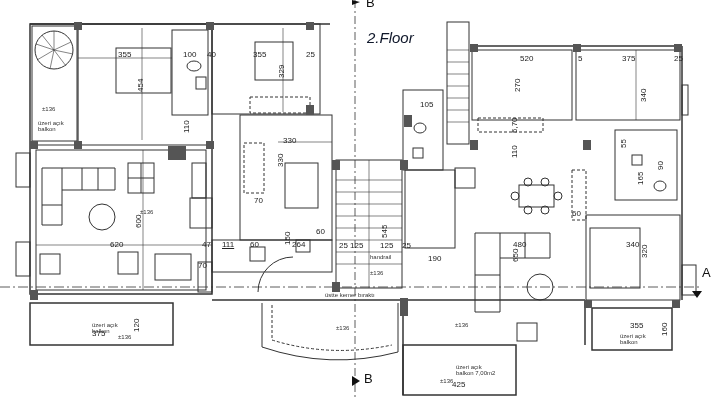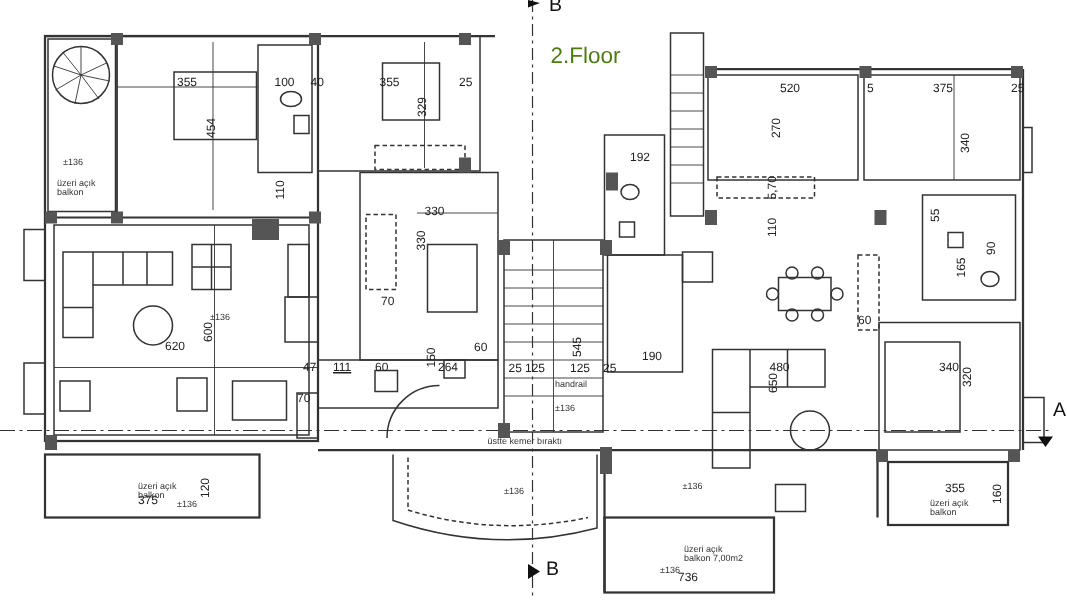--- a/index.html
+++ b/index.html
@@ -2,21 +2,21 @@
 <html><head>
 <meta charset="utf-8">
 <style>
   html, body { margin:0; padding:0; background:#ffffff; }
   body { width:711px; height:400px; overflow:hidden; position:relative; font-family:"Liberation Sans", sans-serif; }
   #plan { position:absolute; left:0; top:0; width:711px; height:400px; }
   .lbl { position:absolute; font-family:"Liberation Sans", sans-serif; color:#222; white-space:nowrap; line-height:1; }
   .dim { font-size:8px; }
   .dimv { font-size:8px; transform:rotate(-90deg); transform-origin:left top; }
   .note { font-size:6px; color:#333; }
-  .title { font-size:15px; color:#4d7c0f; }
+  .title { font-size:15px; color:#0f172a;font-style:italic; }
   .sect { font-size:13px; color:#111; }
 </style>
 </head>
 <body>
 
 <svg id="plan" viewBox="0 0 711 400" xmlns="http://www.w3.org/2000/svg">
   <g fill="none" stroke="#333" stroke-width="1">
 
     <line x1="355" y1="0" x2="355" y2="400" stroke-dasharray="8,3,2,3" stroke-width="0.8"></line>
 
@@ -205,21 +205,21 @@
 <div class="lbl dimv" style="left:137px;top:92px;">454</div>
 <div class="lbl dim" style="left:183px;top:51px;">100</div>
 <div class="lbl dim" style="left:207px;top:51px;">40</div>
 <div class="lbl dim" style="left:253px;top:51px;">355</div>
 <div class="lbl dimv" style="left:278px;top:78px;">329</div>
 <div class="lbl dim" style="left:306px;top:51px;">25</div>
 <div class="lbl dimv" style="left:183px;top:133px;">110</div>
 <div class="lbl dim" style="left:283px;top:137px;">330</div>
 <div class="lbl dimv" style="left:277px;top:167px;">330</div>
 <div class="lbl dim" style="left:254px;top:197px;">70</div>
-<div class="lbl dim" style="left:110px;top:227px;">620</div>
+<div class="lbl dim" style="left:110px;top:241px;">620</div>
 <div class="lbl dimv" style="left:135px;top:228px;">600</div>
 <div class="lbl dim" style="left:202px;top:241px;">47</div>
 <div class="lbl dim" style="left:222px;top:241px;text-decoration:underline;">111</div>
 <div class="lbl dim" style="left:250px;top:241px;">60</div>
 <div class="lbl dim" style="left:292px;top:241px;">264</div>
 <div class="lbl dimv" style="left:284px;top:245px;">150</div>
 <div class="lbl dim" style="left:316px;top:228px;">60</div>
 <div class="lbl dim" style="left:198px;top:262px;">70</div>
 <div class="lbl dim" style="left:92px;top:330px;">375</div>
 <div class="lbl dimv" style="left:133px;top:332px;">120</div>
@@ -232,39 +232,39 @@
 
 <div class="lbl dim" style="left:339px;top:242px;">25</div>
 <div class="lbl dim" style="left:350px;top:242px;">125</div>
 <div class="lbl dim" style="left:380px;top:242px;">125</div>
 <div class="lbl dim" style="left:402px;top:242px;">25</div>
 <div class="lbl dimv" style="left:381px;top:238px;">545</div>
 <div class="lbl note" style="left:370px;top:254px;width:22px;white-space:normal;">handrail</div>
 <div class="lbl note" style="left:325px;top:292px;">üstte kemer bıraktı</div>
 <div class="lbl note" style="left:370px;top:270px;">±136</div>
 
-<div class="lbl dim" style="left:420px;top:101px;">192</div>
+<div class="lbl dim" style="left:420px;top:101px;">105</div>
 <div class="lbl dim" style="left:520px;top:55px;">520</div>
 <div class="lbl dimv" style="left:514px;top:92px;">270</div>
 <div class="lbl dim" style="left:578px;top:55px;">5</div>
 <div class="lbl dim" style="left:622px;top:55px;">375</div>
 <div class="lbl dimv" style="left:640px;top:102px;">340</div>
 <div class="lbl dim" style="left:674px;top:55px;">25</div>
 <div class="lbl dimv" style="left:511px;top:158px;">110</div>
 <div class="lbl dimv" style="left:511px;top:133px;">5,70</div>
 <div class="lbl dimv" style="left:620px;top:148px;">55</div>
 <div class="lbl dimv" style="left:657px;top:170px;">90</div>
 <div class="lbl dimv" style="left:637px;top:185px;">165</div>
 <div class="lbl dim" style="left:572px;top:210px;">60</div>
 <div class="lbl dim" style="left:513px;top:241px;">480</div>
 <div class="lbl dimv" style="left:512px;top:262px;">650</div>
-<div class="lbl dim" style="left:428px;top:234px;">190</div>
+<div class="lbl dim" style="left:428px;top:255px;">190</div>
 <div class="lbl dim" style="left:626px;top:241px;">340</div>
 <div class="lbl dimv" style="left:641px;top:258px;">320</div>
 <div class="lbl dim" style="left:630px;top:322px;">355</div>
 <div class="lbl dimv" style="left:661px;top:336px;">160</div>
-<div class="lbl dim" style="left:452px;top:381px;">736</div>
+<div class="lbl dim" style="left:452px;top:381px;">425</div>
 
 <div class="lbl note" style="left:620px;top:333px;width:30px;white-space:normal;">üzeri açık balkon</div>
 <div class="lbl note" style="left:456px;top:364px;width:42px;white-space:normal;">üzeri açık balkon 7,00m2</div>
 <div class="lbl note" style="left:455px;top:322px;">±136</div>
 <div class="lbl note" style="left:440px;top:378px;">±136</div>
 <div class="lbl note" style="left:336px;top:325px;">±136</div>
 
 </body></html>

